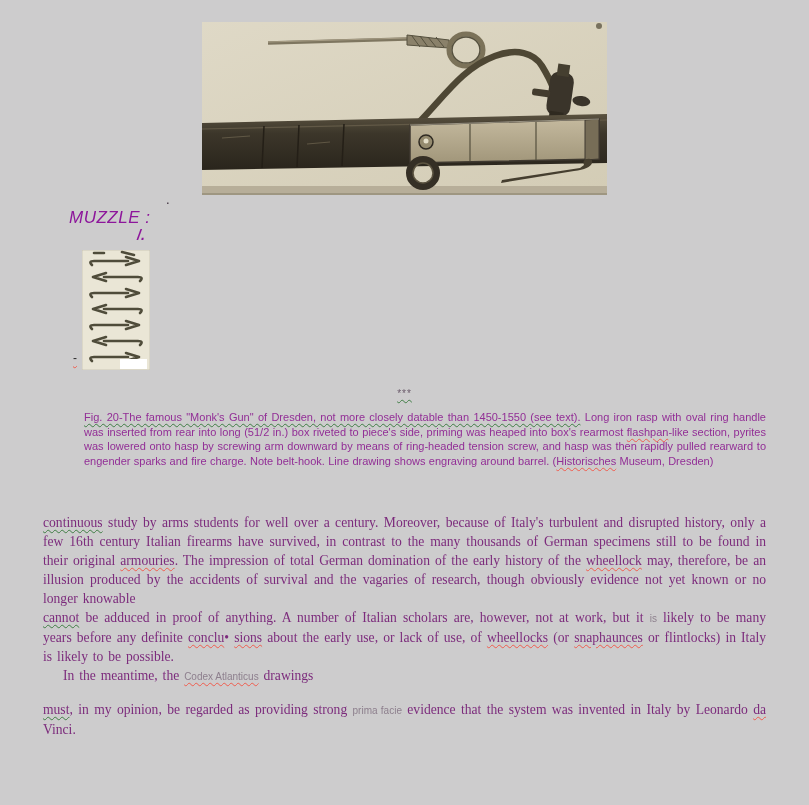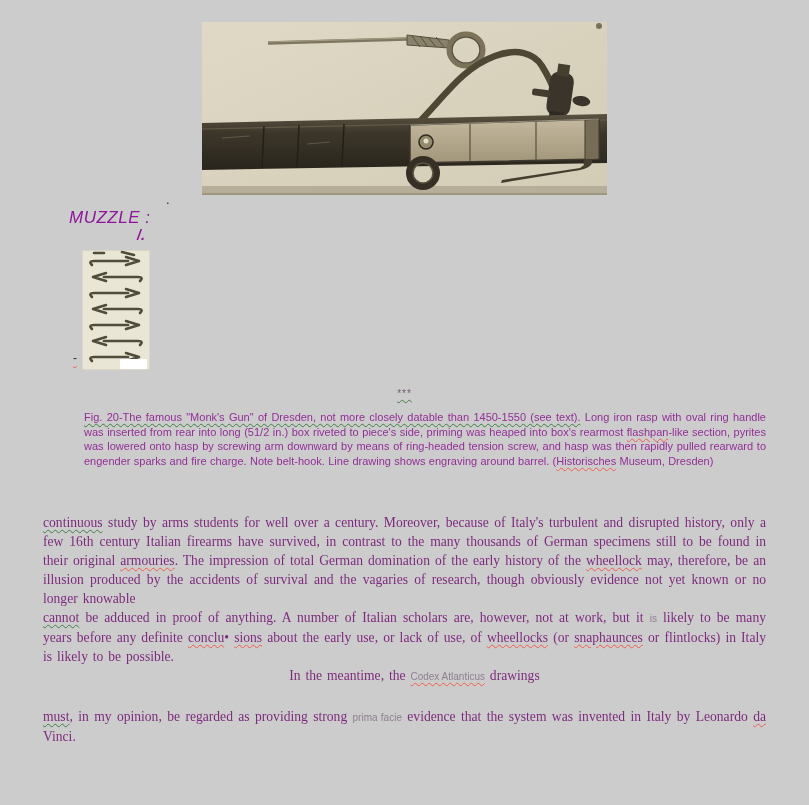--- a/index.html
+++ b/index.html
@@ -33,22 +33,22 @@
     color:#922e96; text-align:justify;
   }
 
   #body-text {
     left:43px; top:513px; width:723px;
     font-family:"Liberation Serif", serif;
     font-size:13.6px; line-height:19px; word-spacing:1.5px;
     color:#7c2b7c; text-align:justify;
   }
   #body-text p { margin:0; }
-  #body-text p.indent { text-indent:20px; text-align:center; }
-  #body-text p.gap { margin-top:21px; }
+  #body-text p.indent { text-indent:20px; text-align:left; }
+  #body-text p.gap { margin-top:14px; }
 
   .sq-red {
     text-decoration-line:underline; text-decoration-style:wavy;
     text-decoration-color:#ef5c4e; text-decoration-thickness:1px;
     text-underline-offset:2px;
   }
   .sq-green {
     text-decoration-line:underline; text-decoration-style:wavy;
     text-decoration-color:#3f7d44; text-decoration-thickness:1px;
     text-underline-offset:2px;

